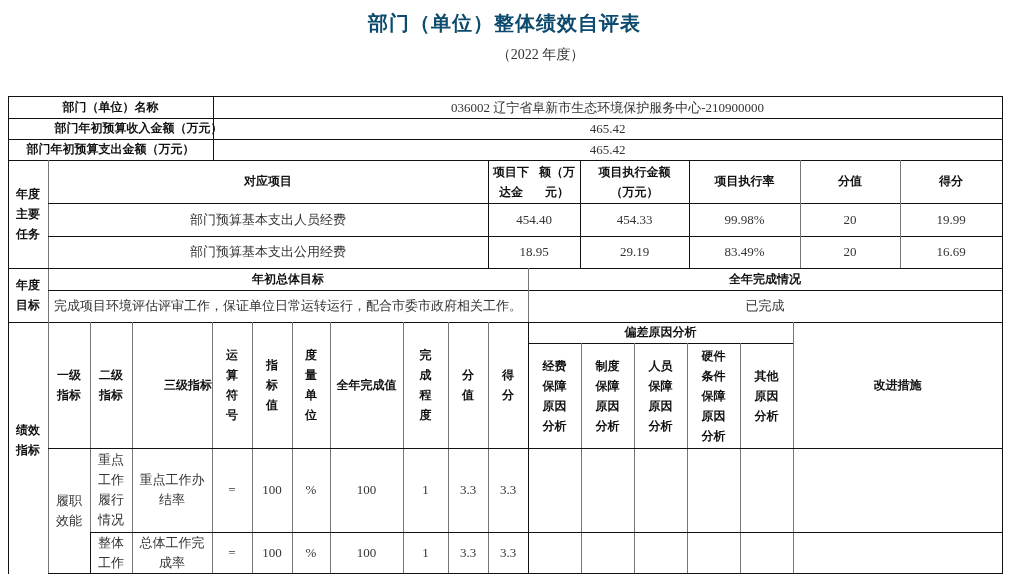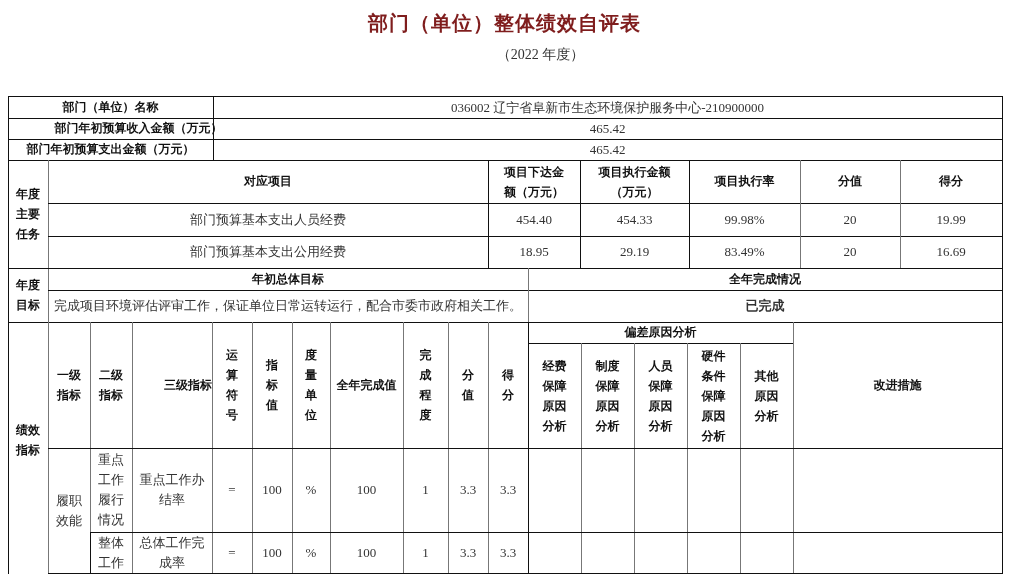--- a/index.html
+++ b/index.html
@@ -1,19 +1,19 @@
 <!DOCTYPE html>
 <html><head>
 <meta charset="utf-8">
 <style>
   html, body { margin:0; padding:0; background:#fff; }
   body { width:1009px; height:580px; overflow:hidden; position:relative;
          font-family: "Liberation Serif", "DejaVu Serif", serif; color:#222; }
   .title { position:absolute; top:10px; left:0; width:1009px; text-align:center;
-           font-family: "DejaVu Sans", sans-serif; font-weight:bold; font-size:20px; color:#7f1d1d; letter-spacing:1px; }
+           font-family: "DejaVu Sans", sans-serif; font-weight:bold; font-size:20px; color:#0c4a6e; letter-spacing:1px; }
   .subtitle { position:absolute; top:46px; left:0; width:1009px; text-align:center; font-size:14px; color:#333;margin-left:36px; }
   .abs { position:absolute; box-sizing:border-box; display:flex; align-items:center; justify-content:center; text-align:center; }
   .b { font-family: "DejaVu Sans", sans-serif; font-weight:bold; font-size:12px; color:#111; }
   .n { font-size:13px; color:#333; }
   .line { position:absolute; background:#111; }
   .gline { position:absolute; background:#777; }
   .vt { line-height:20px; }
 </style>
 </head>
 <body>
@@ -29,21 +29,21 @@
 <div class="abs n" style="left:213px;top:118px;width:789px;height:21px;">465.42</div>
 <div class="abs b" style="left:8px;top:139px;width:205px;height:21px;">部门年初预算支出金额（万元）</div>
 <div class="abs n" style="left:213px;top:139px;width:789px;height:21px;">465.42</div>
 
 <div class="abs b vt" style="left:8px;top:160px;width:40px;height:108px;flex-direction:column;">
   <span>年度</span>
   <span>主要</span>
   <span>任务</span>
 </div>
 <div class="abs b" style="left:48px;top:160px;width:440px;height:43px;">对应项目</div>
-<div class="abs b vt" style="left:488px;top:160px;width:92px;height:43px;flex-direction:column;">
+<div class="abs b vt" style="left:488px;top:160px;width:92px;height:43px;flex-direction:row;">
   <span>项目下达金</span>
     <span>额（万元）</span>
 </div>
 <div class="abs b vt" style="left:580px;top:160px;width:109px;height:43px;flex-direction:column;">
   <span>项目执行金额</span>
     <span>（万元）</span>
 </div>
 <div class="abs b" style="left:689px;top:160px;width:111px;height:43px;">项目执行率</div>
 <div class="abs b" style="left:800px;top:160px;width:100px;height:43px;">分值</div>
 <div class="abs b" style="left:900px;top:160px;width:102px;height:43px;">得分</div>
@@ -62,21 +62,21 @@
 <div class="abs n" style="left:800px;top:236px;width:100px;height:32px;">20</div>
 <div class="abs n" style="left:900px;top:236px;width:102px;height:32px;">16.69</div>
 
 <div class="abs b vt" style="left:8px;top:268px;width:40px;height:54px;flex-direction:column;">
   <span>年度</span>
     <span>目标</span>
 </div>
 <div class="abs b" style="left:48px;top:268px;width:480px;height:22px;">年初总体目标</div>
 <div class="abs b" style="left:528px;top:268px;width:474px;height:22px;">全年完成情况</div>
 <div class="abs n" style="left:48px;top:290px;width:480px;height:32px;font-size:13px;">完成项目环境评估评审工作，保证单位日常运转运行，配合市委市政府相关工作。</div>
-<div class="abs n" style="left:528px;top:290px;width:474px;height:32px;font-weight:bold;">已完成</div>
+<div class="abs n" style="left:528px;top:290px;width:474px;height:32px;">已完成</div>
 
 <div class="abs b vt" style="left:8px;top:420px;width:40px;height:60px;flex-direction:column;justify-content:flex-start;">
   <span>绩效</span>
     <span>指标</span>
 </div>
 
 <div class="abs b vt" style="left:48px;top:322px;width:42px;height:126px;flex-direction:column;">
   <span>一级</span>
     <span>指标</span>
 </div>

